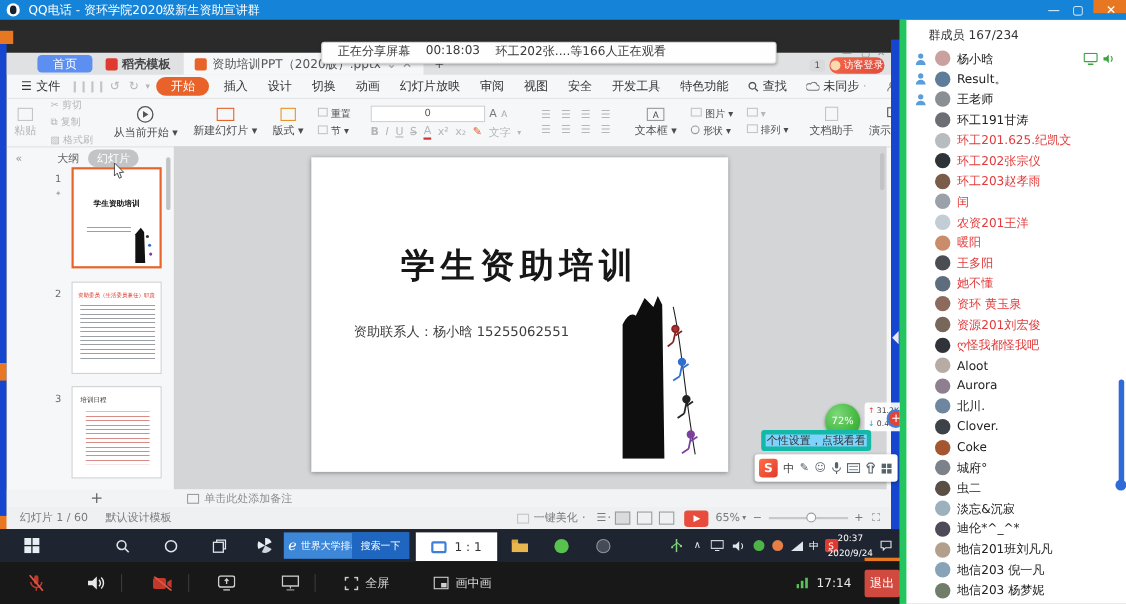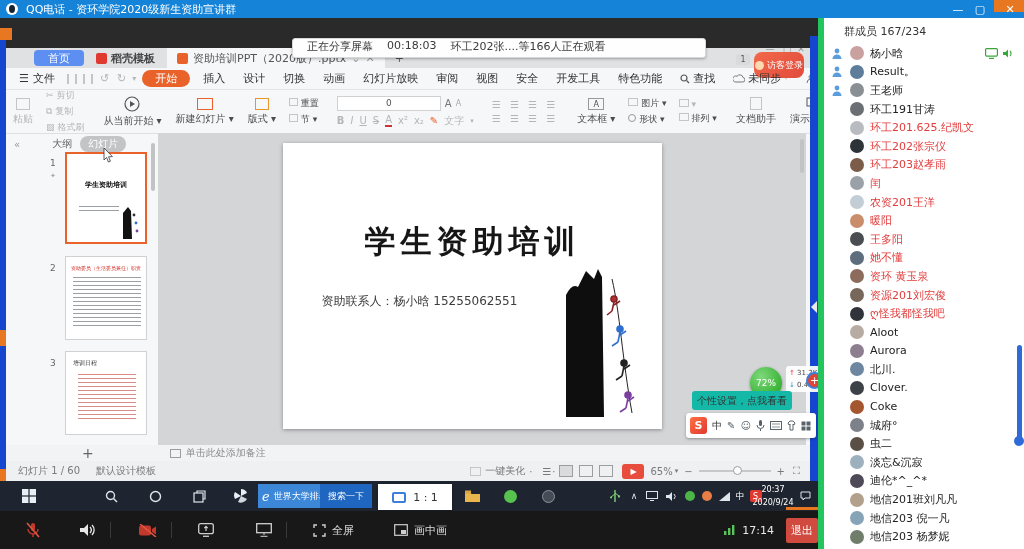--- a/index.html
+++ b/index.html
@@ -63,21 +63,21 @@
   .zknob{position:absolute;left:34px;top:-4px;width:9px;height:9px;border:1px solid #9b9ea1;background:#fdfdfd;border-radius:50%;}
   .scrollv{background:#c1c3c5;border-radius:2px;}
 
   
   .banner{left:292px;top:38px;width:414px;height:20px;background:#fefefe;border:1px solid #d8d8d8;border-radius:3px;box-shadow:0 1px 3px rgba(0,0,0,.3);display:flex;align-items:flex-start;gap:14px;font-size:11px;color:#3a3a3a;padding:0 14px;}
 
   
   .ball{left:750px;top:367px;width:32px;height:32px;border-radius:50%;background:radial-gradient(circle at 35% 30%,#7ed87a,#43b93f 60%,#2f9a2e);color:#fff;font-size:9px;display:flex;align-items:center;justify-content:center;box-shadow:0 1px 3px rgba(0,0,0,.4);}
   .speedbox{left:786px;top:366px;width:46px;height:26px;background:rgba(255,255,255,.92);border-radius:3px;font-size:7px;color:#444;display:flex;flex-direction:column;justify-content:center;padding-left:3px;line-height:12px;}
   .plusball{left:806px;top:372px;width:17px;height:17px;border-radius:50%;background:#e04438;color:#fff;font-size:11px;display:flex;align-items:center;justify-content:center;border:2px solid #3d7edb;}
-  .tip{left:692px;top:391px;width:100px;height:19px;background:#14b8a6;border:4px solid #14b8a6;border-radius:3px;font-size:10px;color:#333;display:flex;align-items:center;justify-content:center;}
+  .tip{left:692px;top:391px;width:100px;height:19px;background:#7dd3fc;border:4px solid #14b8a6;border-radius:3px;font-size:10px;color:#333;display:flex;align-items:center;justify-content:center;}
   .sogou{left:686px;top:413px;width:130px;height:25px;background:#fff;border-radius:3px;box-shadow:0 1px 3px rgba(0,0,0,.35);display:flex;align-items:center;gap:5px;padding:0 4px;font-size:10px;color:#57626b;}
   .slogo{width:17px;height:17px;border-radius:3px;background:linear-gradient(135deg,#ff7043,#e0392f);color:#fff;font-weight:bold;font-size:11px;display:flex;align-items:center;justify-content:center;}
 
   
   .taskbar{left:0;top:481px;width:818px;height:30px;background:#1f2530;display:flex;align-items:center;color:#fff;}
   .tbi{position:absolute;top:481px;height:30px;display:flex;align-items:center;justify-content:center;}
   .iebox{left:258px;top:484px;width:114px;height:24px;background:#3c87d8;display:flex;align-items:center;font-size:9px;color:#fff;}
   .iebtn{position:absolute;right:0;top:0;height:24px;width:52px;background:#1f66c0;display:flex;align-items:center;justify-content:center;}
   .ratio{left:378px;top:484px;width:74px;height:26px;background:#fff;box-shadow:0 1px 3px rgba(0,0,0,.4);display:flex;align-items:center;justify-content:center;gap:7px;font-size:11px;color:#333;}
   .ratio .rsq{width:14px;height:11px;border:2px solid #3d7edb;border-radius:2px;}
@@ -138,21 +138,21 @@
         <span class="dim">⌄</span>
         <span class="dim">✕</span>
       </span>
       <span style="padding:0 10px;color:#555;">+</span>
     </div>
 
     <span class="abs ic" style="right:30px;top:-5px;width:20px;height:12px;color:#8b8e91;font-size:9px;">—</span>
     <span class="abs ic" style="right:16px;top:-5px;width:14px;height:12px;color:#8b8e91;font-size:9px;">▢</span>
     <span class="abs ic" style="right:2px;top:-5px;width:14px;height:12px;color:#8b8e91;font-size:9px;">✕</span>
     <span class="abs ic" style="right:60px;top:6px;width:14px;height:11px;background:#d8dadc;color:#555;font-size:8px;border-radius:2px;">1</span>
-    <span class="abs ic" style="right:6px;top:4px;width:50px;height:26px;background:linear-gradient(135deg,#f2694a,#e14b3c);border-radius:8px;color:#fff;font-size:9px;gap:3px;">
+    <span class="abs ic" style="right:6px;top:4px;width:50px;height:15px;background:linear-gradient(135deg,#f2694a,#e14b3c);border-radius:8px;color:#fff;font-size:9px;gap:3px;">
       <span style="width:9px;height:9px;border-radius:50%;background:#fcd9b0;"></span>
       <span>访客登录</span>
     </span>
 
     <div class="ribbon">
       <span class="rtab" style="display:inline-flex;align-items:center;gap:4px;margin-left:4px;">
         <span>☰</span>
         <span>文件</span>
       </span>
       <span class="glyphbox" style="margin:0 3px;"></span>

